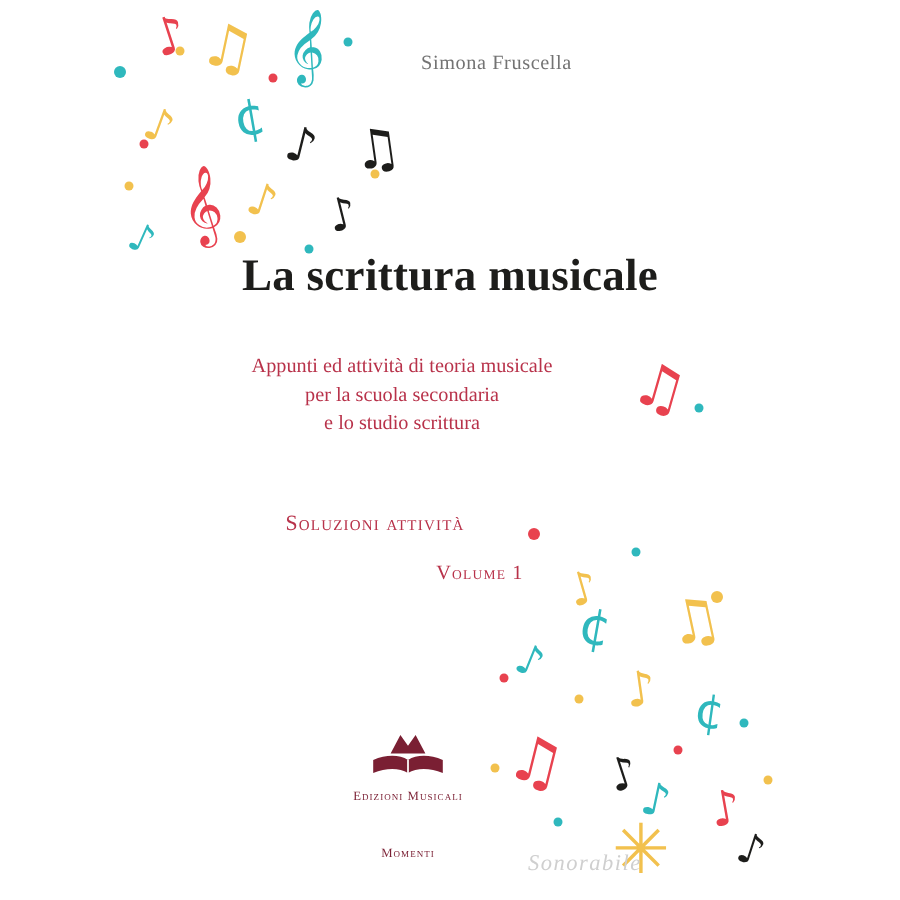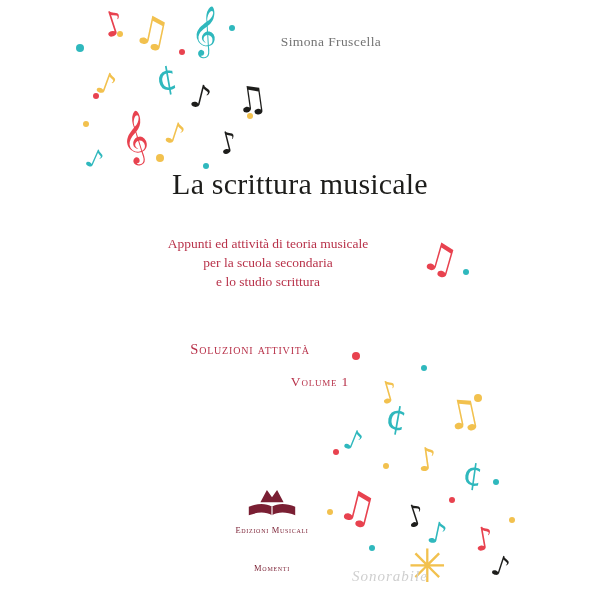--- a/index.html
+++ b/index.html
@@ -41,21 +41,21 @@
     color: #737373;
     padding-left: 31px;
   }
   .main-title {
     position: absolute;
     left: 0;
     top: 167px;
     width: 600px;
     text-align: center;
     font-family: "Liberation Serif", serif;
-    font-weight: normal;
+    font-weight: bold;
     font-size: 30px;
     letter-spacing: 0.2px;
     color: #1d1d1b;
   }
   .subtitle {
     position: absolute;
     left: 0;
     top: 234px;
     width: 536px;
     text-align: center;

